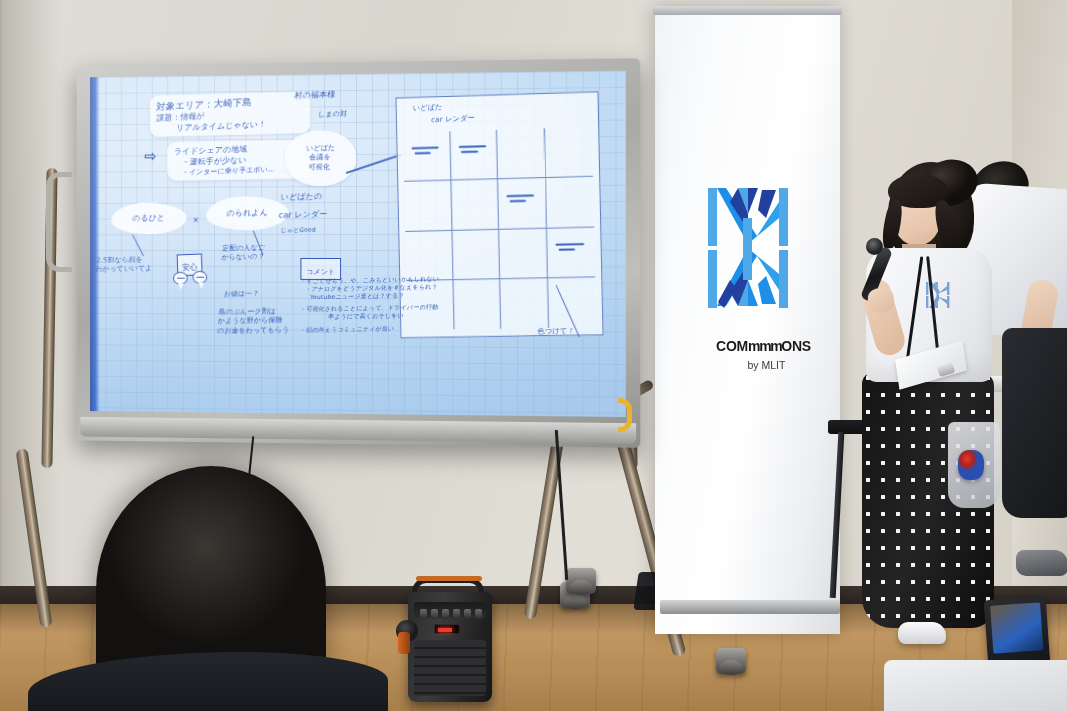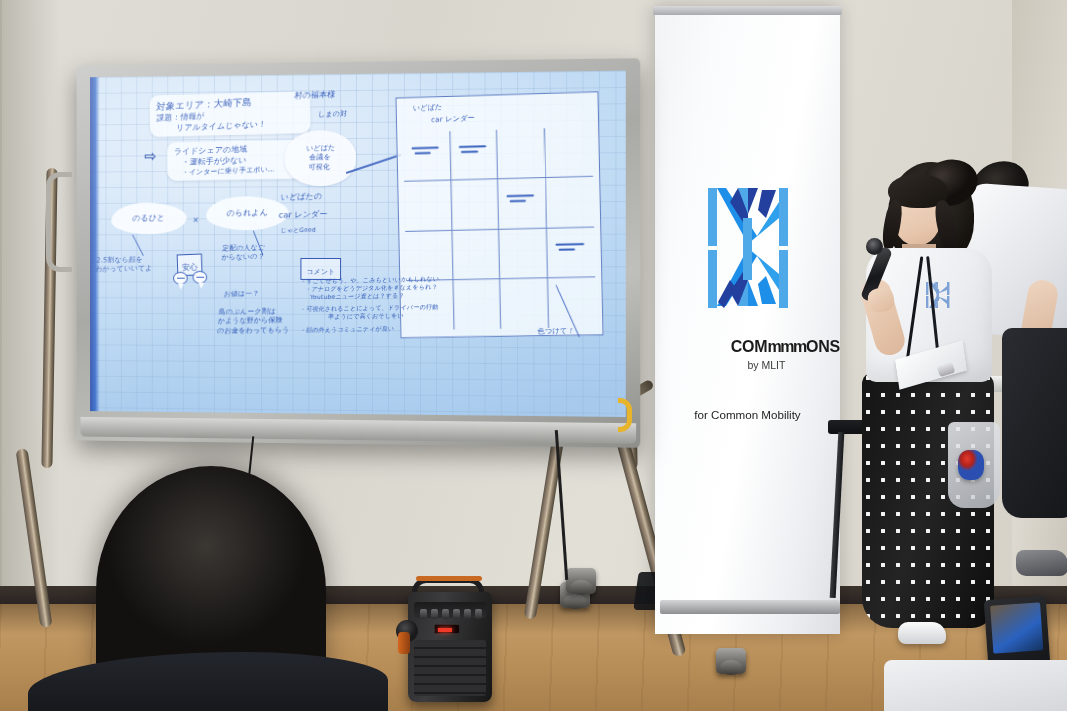--- a/index.html
+++ b/index.html
@@ -228,22 +228,22 @@
     position:absolute; left:636px; top:572px; width:150px; height:38px;
     background:#16171a; border-radius:4px; opacity:.92;
     transform:skewX(-8deg);
   }
   .logo-wrap{
     position:absolute; left:0; right:0; top:178px;
     display:flex; justify-content:center;
   }
   .logo-svg{ width:96px; height:128px; }
   .brand{
-    position:absolute; left:0; right:0; top:332px; text-align:right;
-    font-size:16px; font-weight:bold; color:#1b1b1b; letter-spacing:-.2px;margin-left:32px;
+    position:absolute; left:0; right:0; top:332px; text-align:center;
+    font-size:14px; font-weight:bold; color:#1b1b1b; letter-spacing:-.2px;margin-left:32px;
   }
   .brand .mmm{ letter-spacing:-1.4px; }
   .by{
     position:absolute; left:0; right:0; top:353px; text-align:center;
     font-size:10.5px; color:#3a3a3a; padding-left:38px;
   }
   .tagline{
     position:absolute; left:0; right:0; top:400px; text-align:center;
     font-size:11.6px; color:#1f1f1f; line-height:1.55;
   }
@@ -524,21 +524,20 @@
           <polygon points="48,122 58,122 48,96" fill="#1e8fe8"></polygon>
           <polygon points="62,120 76,120 66,92 58,100" fill="#1e8fe8"></polygon>
           <polygon points="18,118 30,96 36,104 24,124" fill="#23409f"></polygon>
           <rect x="43" y="62" width="9" height="34" fill="#4fa8e8"></rect>
         </g>
       </svg>
     </div>
     <div class="brand"><span>COM</span><span class="mmm">mmm</span><span>ONS</span></div>
     <div class="by">by MLIT</div>
     <div class="tagline">
-      <div>for Common Mobility</div>
     </div>
   </div>
   <div class="banner-top-bar"></div>
   <div class="banner-base"></div>
 
   <div class="table"></div>
   <div class="stool">
     <div class="stool-seat"></div>
     <div class="stool-leg" style="left:6px; transform:rotate(3deg);"></div>
     <div class="stool-leg" style="left:54px; transform:rotate(-3deg);"></div>

